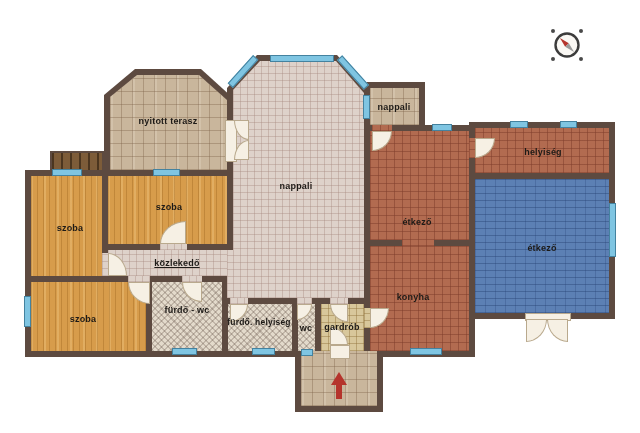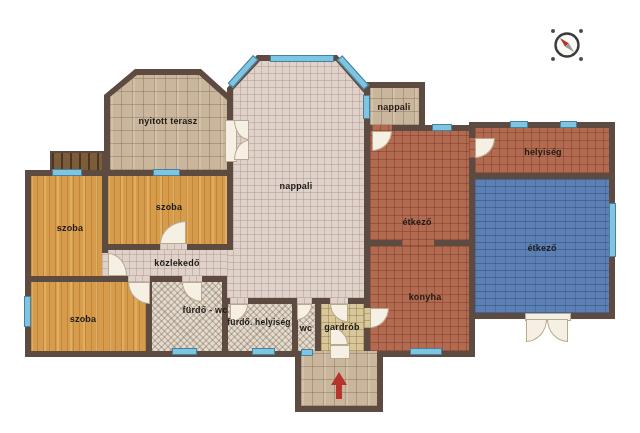--- a/index.html
+++ b/index.html
@@ -152,26 +152,26 @@
 
   <div class="gap" style="left:525px;top:313px;width:44px;height:6px;background:var(--leaf);border:1px solid var(--leafb);"></div>
   <div class="leaf" style="left:526px;top:319px;width:21px;height:23px;border-radius:0 0 100% 0;"></div>
   <div class="leaf" style="left:547px;top:319px;width:21px;height:23px;border-radius:0 0 0 100%;"></div>
 
   <span class="lbl" style="left:168px;top:121px;">nyitott terasz</span>
   <span class="lbl" style="left:70px;top:228px;">szoba</span>
   <span class="lbl" style="left:169px;top:207px;">szoba</span>
   <span class="lbl" style="left:83px;top:319px;">szoba</span>
   <span class="lbl" style="left:296px;top:186px;">nappali</span>
-  <span class="lbl" style="left:177px;top:263px;">közlekedő</span>
-  <span class="lbl" style="left:187px;top:310px;padding-left:36px;">fürdő - wc</span>
+  <span class="lbl" style="left:177px;top:263px;text-decoration:underline;">közlekedő</span>
+  <span class="lbl" style="left:187px;top:310px;">fürdő - wc</span>
   <span class="lbl" style="left:259px;top:322px;font-size:8.5px;">fürdő. helyiség</span>
   <span class="lbl" style="left:306px;top:328px;">wc</span>
   <span class="lbl" style="left:342px;top:327px;">gardrób</span>
-  <span class="lbl" style="left:425px;top:297px;">konyha</span>
+  <span class="lbl" style="left:413px;top:297px;">konyha</span>
   <span class="lbl" style="left:417px;top:222px;">étkező</span>
   <span class="lbl" style="left:394px;top:107px;">nappali</span>
   <span class="lbl" style="left:543px;top:152px;">helyiség</span>
   <span class="lbl" style="left:542px;top:248px;">étkező</span>
 
   <div class="arrow" style="left:331px;top:372px;">
     <div class="head"></div>
       <div class="stem"></div>
   </div>
 

